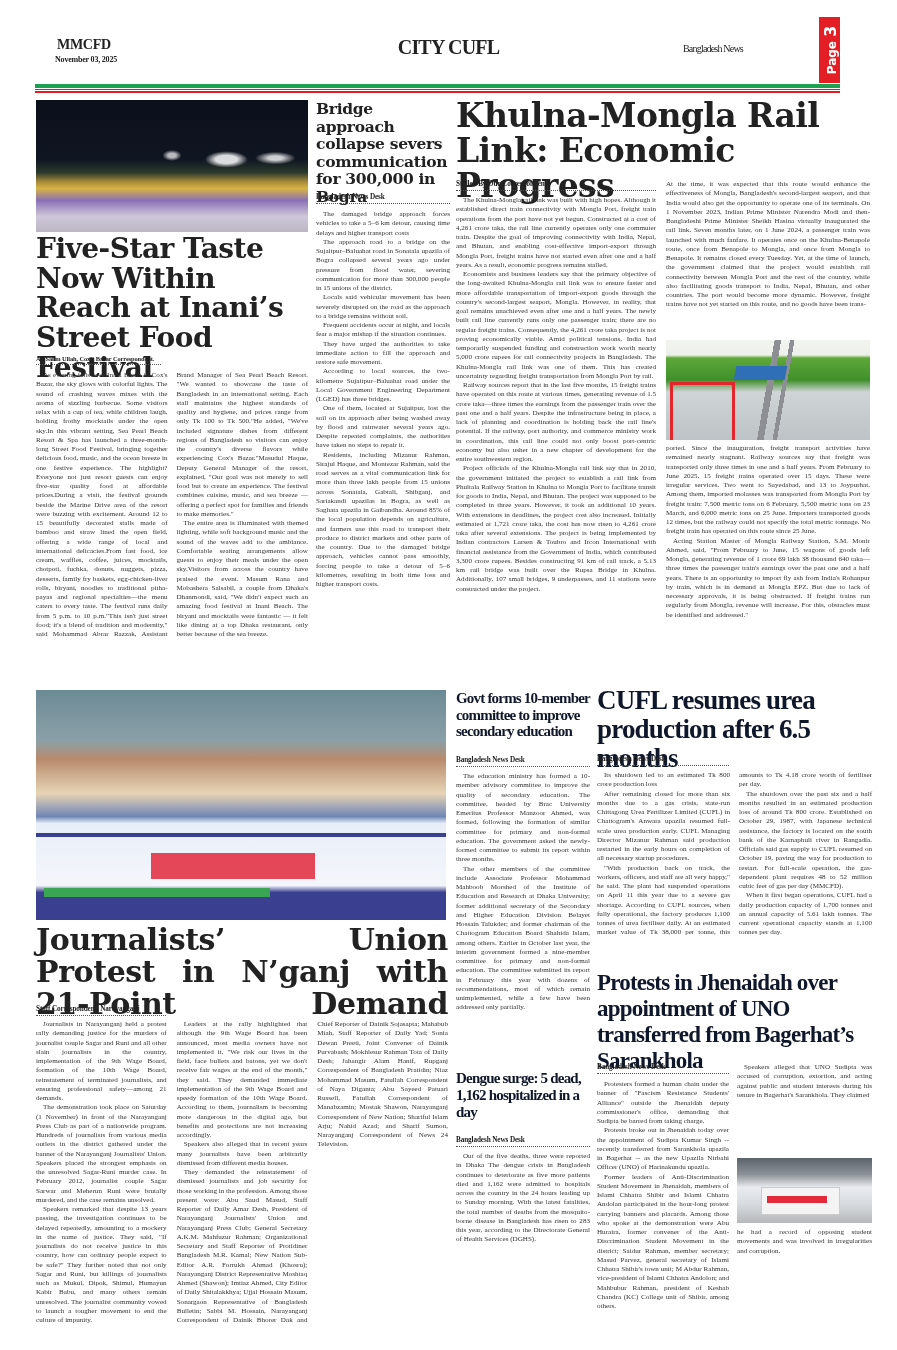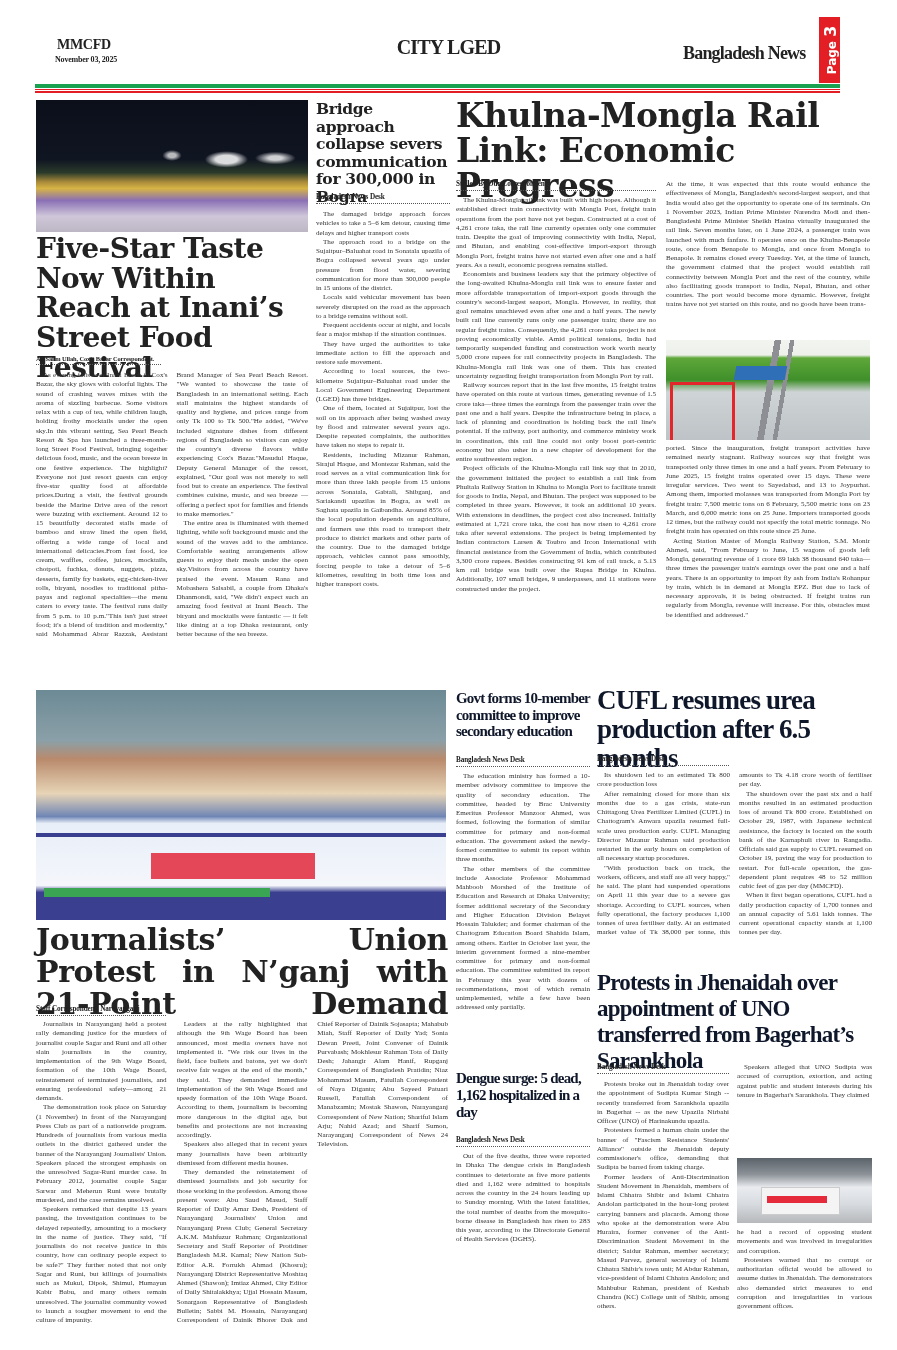--- a/index.html
+++ b/index.html
@@ -5,21 +5,21 @@
   * { box-sizing: border-box; margin: 0; padding: 0; }
   html, body { width: 897px; height: 1350px; background: #fff; overflow: hidden; }
   body { position: relative; font-family: "Liberation Serif", "DejaVu Serif", serif; color: #222; }
 
   .abs { position: absolute; }
 
   
   .mast-day { left: 57px; top: 37px; font-size: 14px; font-weight: bold; letter-spacing: -0.3px; }
   .mast-date { left: 55px; top: 55px; font-size: 8px; font-weight: bold; letter-spacing: -0.2px; }
   .mast-section { left: 0; width: 897px; top: 36px; text-align: center; font-size: 20px; font-weight: bold; letter-spacing: -0.8px; }
-  .mast-brand { left: 683px; top: 43px; font-size: 18px; font-weight: bold; letter-spacing: -0.8px; }
+  .mast-brand { left: 683px; top: 43px; font-size: 10px; font-weight: normal; letter-spacing: -0.8px; }
   .page-tab { left: 819px; top: 17px; width: 21px; height: 66px; background: #e31e24; }
   .page-tab-text { position: absolute; left: 50%; top: 50%; transform: translate(-50%,-50%) rotate(-90deg); white-space: nowrap; color: #fff; font-family: "DejaVu Sans", sans-serif; font-weight: bold; font-size: 12px; }
   .page-tab-num { font-size: 16px; }
   .rule-green { left: 35px; top: 84px; width: 805px; height: 4px; background: #1aa251; }
   .rule-red1 { left: 35px; top: 89px; width: 805px; height: 1px; background: #e31e24; }
   .rule-red2 { left: 35px; top: 91px; width: 805px; height: 1.5px; background: #e31e24; }
 
   
   .headline { font-family: "DejaVu Serif", serif; color: #222; line-height: 1.06; letter-spacing: -0.5px; }
   .headline-cond { font-family: "Liberation Serif", serif; color: #0f172a; line-height: 1.08; letter-spacing: -0.8px; transform-origin: left top; }
@@ -57,21 +57,21 @@
   }
   .ph-jhenaidah .banner { position: absolute; left: 18%; top: 45%; width: 58%; height: 42%; background: #f4f4f4; border: 1px solid #ccc; }
   .ph-jhenaidah .banner-red { position: absolute; left: 22%; top: 58%; width: 45%; height: 12%; background: #e52b3b; }
 </style>
 </head>
 <body>
 
 <header>
   <div class="abs mast-day">MMCFD</div>
   <div class="abs mast-date">November 03, 2025</div>
-  <div class="abs mast-section">CITY LGED</div>
+  <div class="abs mast-section">CITY CUFL</div>
   <div class="abs mast-brand">Bangladesh News</div>
   <div class="abs page-tab">
     <div class="page-tab-text">
       <span>Page</span>
       <span class="page-tab-num">3</span>
     </div>
   </div>
   <div class="abs rule-green"></div>
   <div class="abs rule-red1"></div>
   <div class="abs rule-red2"></div>
@@ -167,28 +167,27 @@
     <p>"With production back on track, the workers, officers, and staff are all very happy," he said. The plant had suspended operations on April 11 this year due to a severe gas shortage. According to CUFL sources, when fully operational, the factory produces 1,100 tonnes of urea fertiliser daily. At an estimated market value of Tk 38,000 per tonne, this amounts to Tk 4.18 crore worth of fertiliser per day.</p>
     <p>The shutdown over the past six and a half months resulted in an estimated production loss of around Tk 800 crore. Established on October 29, 1987, with Japanese technical assistance, the factory is located on the south bank of the Karnaphuli river in Rangadia. Officials said gas supply to CUFL resumed on October 19, paving the way for production to restart. For full-scale operation, the gas-dependent plant requires 48 to 52 million cubic feet of gas per day (MMCFD).</p>
     <p>When it first began operations, CUFL had a daily production capacity of 1,700 tonnes and an annual capacity of 5.61 lakh tonnes. The current operational capacity stands at 1,100 tonnes per day.</p>
   </div>
 </article>
 
 <article>
   <h2 class="abs headline-cond" style="left:597px; top:970px; width:280px; font-size:23px; line-height:26px;">Protests in Jhenaidah over appointment of UNO transferred from Bagerhat’s Sarankhola</h2>
   <div class="abs byline" style="left:597px; top:1063px; width:132px;">Bangladesh News Desk</div>
   <div class="abs body" style="left:597px; top:1080px; width:132px; height:250px;">
+    <p>Protesters formed a human chain under the banner of "Fascism Resistance Students' Alliance" outside the Jhenaidah deputy commissioner's office, demanding that Sudipta be barred from taking charge.</p>
     <p>Protests broke out in Jhenaidah today over the appointment of Sudipta Kumar Singh -- recently transferred from Sarankhola upazila in Bagerhat -- as the new Upazila Nirbahi Officer (UNO) of Harinakundu upazila.</p>
-    <p>Protesters formed a human chain under the banner of "Fascism Resistance Students' Alliance" outside the Jhenaidah deputy commissioner's office, demanding that Sudipta be barred from taking charge.</p>
     <p>Former leaders of Anti-Discrimination Student Movement in Jhenaidah, members of Islami Chhatra Shibir and Islami Chhatra Andolan participated in the hour-long protest carrying banners and placards. Among those who spoke at the demonstration were Abu Huraira, former convener of the Anti-Discrimination Student Movement in the district; Saidur Rahman, member secretary; Masud Parvez, general secretary of Islami Chhatra Shibir's town unit; M Abdur Rahman, vice-president of Islami Chhatra Andolon; and Mahbubur Rahman, president of Keshab Chandra (KC) College unit of Shibir, among others.</p>
   </div>
   <div class="abs body" style="left:737px; top:1063px; width:135px; height:60px; overflow:hidden;">
     <p style="text-indent:7px">Speakers alleged that UNO Sudipta was accused of corruption, extortion, and acting against public and student interests during his tenure in Bagerhat's Sarankhola. They claimed</p>
   </div>
   <div class="abs photo ph-jhenaidah" style="left:737px; top:1158px; width:135px; height:65px;" title="Students forming a human chain holding a banner in Jhenaidah">
     <div class="banner"></div>
     <div class="banner-red"></div>
   </div>
   <div class="abs body" style="left:737px; top:1228px; width:135px; height:100px;">
     <p style="text-indent:0">he had a record of opposing student movements and was involved in irregularities and corruption.</p>
-    <p>Protesters warned that no corrupt or authoritarian official would be allowed to assume duties in Jhenaidah. The demonstrators also demanded strict measures to end corruption and irregularities in various government offices.</p>
   </div>
 </article>
 
 </body></html>

